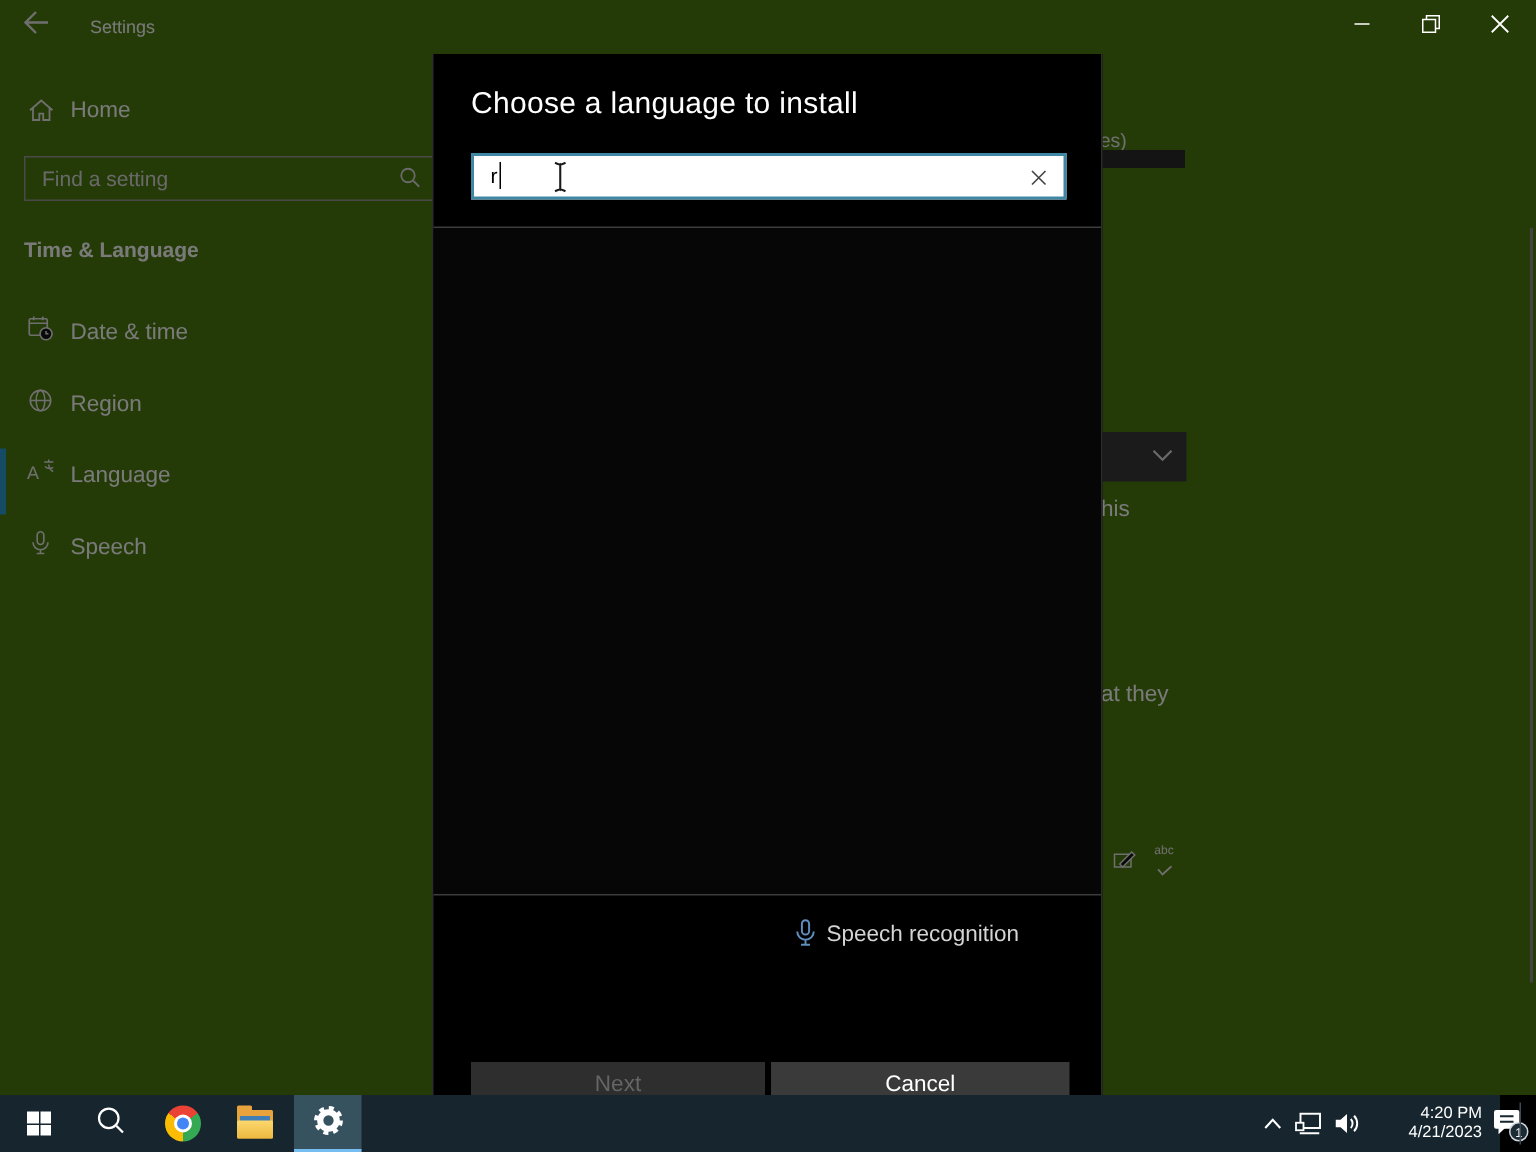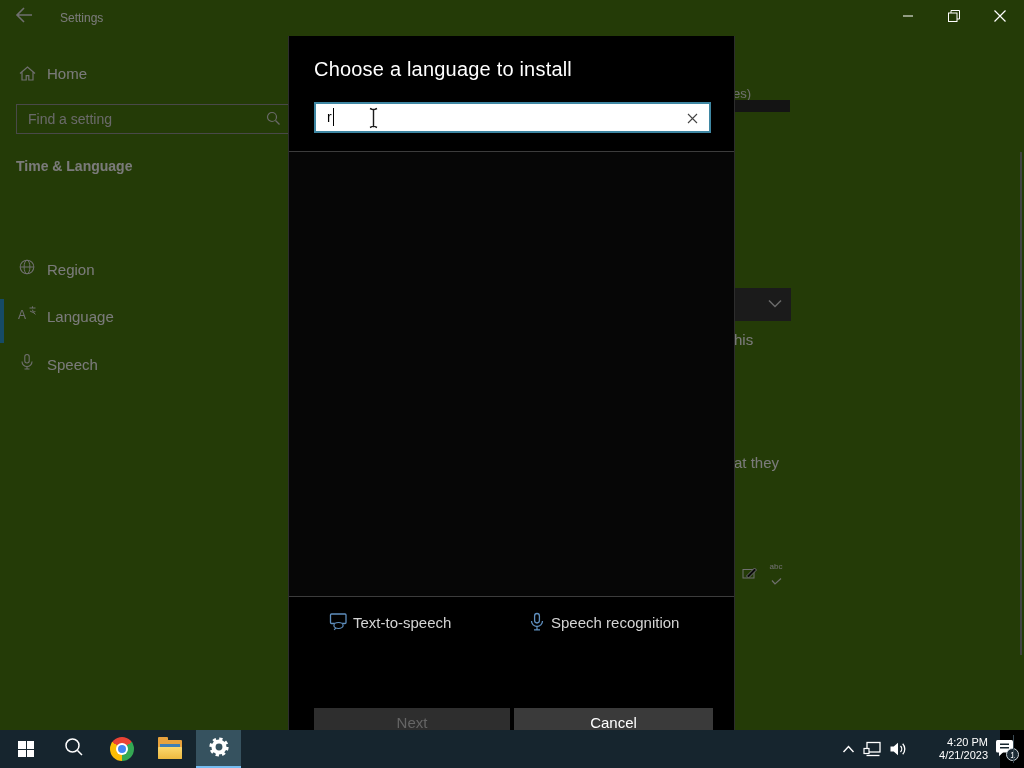--- a/index.html
+++ b/index.html
@@ -131,20 +131,31 @@
     <span style="position:absolute; left:249px; top:6px;">
       <svg width="15" height="15" viewBox="0 0 15 15">
           <circle cx="6" cy="6" r="4.5" stroke="#dcdcdc" stroke-width="1.2" fill="none"></circle>
           <path d="M9.5 9.5 L13.5 13.5" stroke="#dcdcdc" stroke-width="1.2"></path>
         </svg>
     </span>
   </div>
 
   <div class="abs section-heading">Time &amp; Language</div>
 
+  <div id="nav-date" class="abs nav-item">
+    <span class="icon">
+      <svg width="18" height="18" viewBox="0 0 18 18">
+          <rect x="1.5" y="2.5" width="12" height="11" rx="1" stroke="#e8e8e8" stroke-width="1.1" fill="none"></rect>
+          <path d="M1.5 5.5 h12 M4.5 1 v2.5 M10.5 1 v2.5" stroke="#e8e8e8" stroke-width="1.1"></path>
+          <circle cx="12.7" cy="12.5" r="4" fill="#141414" stroke="#e8e8e8" stroke-width="1.1"></circle>
+          <path d="M12.7 10.6 v1.9 h1.6" stroke="#e8e8e8" stroke-width="1" fill="none"></path>
+        </svg>
+    </span>
+    <span class="lbl nav-label">Date &amp; time</span>
+  </div>
 
   <div id="nav-region" class="abs nav-item">
     <span class="icon">
       <svg width="18" height="18" viewBox="0 0 18 18">
           <circle cx="9" cy="9" r="6.8" stroke="#e8e8e8" stroke-width="1.1" fill="none"></circle>
           <ellipse cx="9" cy="9" rx="2.9" ry="6.8" stroke="#e8e8e8" stroke-width="1" fill="none"></ellipse>
           <path d="M2.2 9 h13.6" stroke="#e8e8e8" stroke-width="1"></path>
         </svg>
     </span>
     <span class="lbl nav-label">Region</span>
@@ -230,30 +241,20 @@
   <span class="abs ibeam">
     <svg width="13" height="22" viewBox="0 0 13 22">
         <path d="M3 1.5 q3 1.5 3.5 1 q.5 .5 3.5 -1 M6.5 2.5 v17 M3 20.5 q3 -1.5 3.5 -1 q.5 -.5 3.5 1" stroke="#1a1a1a" stroke-width="1.4" fill="none"></path>
       </svg>
   </span>
 
   <div id="sep1" class="abs sep"></div>
   <div id="language-list" class="abs"></div>
   <div id="sep2" class="abs sep"></div>
 
-  <div id="legend-tts" class="abs legend-item">
-    <span class="licon">
-      <svg width="20" height="20" viewBox="0 0 20 20">
-          <rect x="1.5" y="2" width="15.5" height="9.5" rx="1" stroke="#5f8fbe" stroke-width="1.3" fill="none"></rect>
-          <ellipse cx="9.5" cy="13.5" rx="4.6" ry="3" stroke="#5f8fbe" stroke-width="1.2" fill="#000"></ellipse>
-          <path d="M6.8 15.8 l-1.6 2.2" stroke="#5f8fbe" stroke-width="1.2" fill="none"></path>
-        </svg>
-    </span>
-    <span class="llbl">Text-to-speech</span>
-  </div>
   <div id="legend-speech" class="abs legend-item">
     <span class="licon">
       <svg width="20" height="20" viewBox="0 0 20 20">
           <rect x="7.6" y="1.5" width="4.8" height="9.5" rx="2.4" stroke="#5f8fbe" stroke-width="1.3" fill="none"></rect>
           <path d="M4.5 9 a5.5 5.5 0 0 0 11 0 M10 14.5 v3 M7 17.8 h6" stroke="#5f8fbe" stroke-width="1.3" fill="none"></path>
         </svg>
     </span>
     <span class="llbl">Speech recognition</span>
   </div>
 

